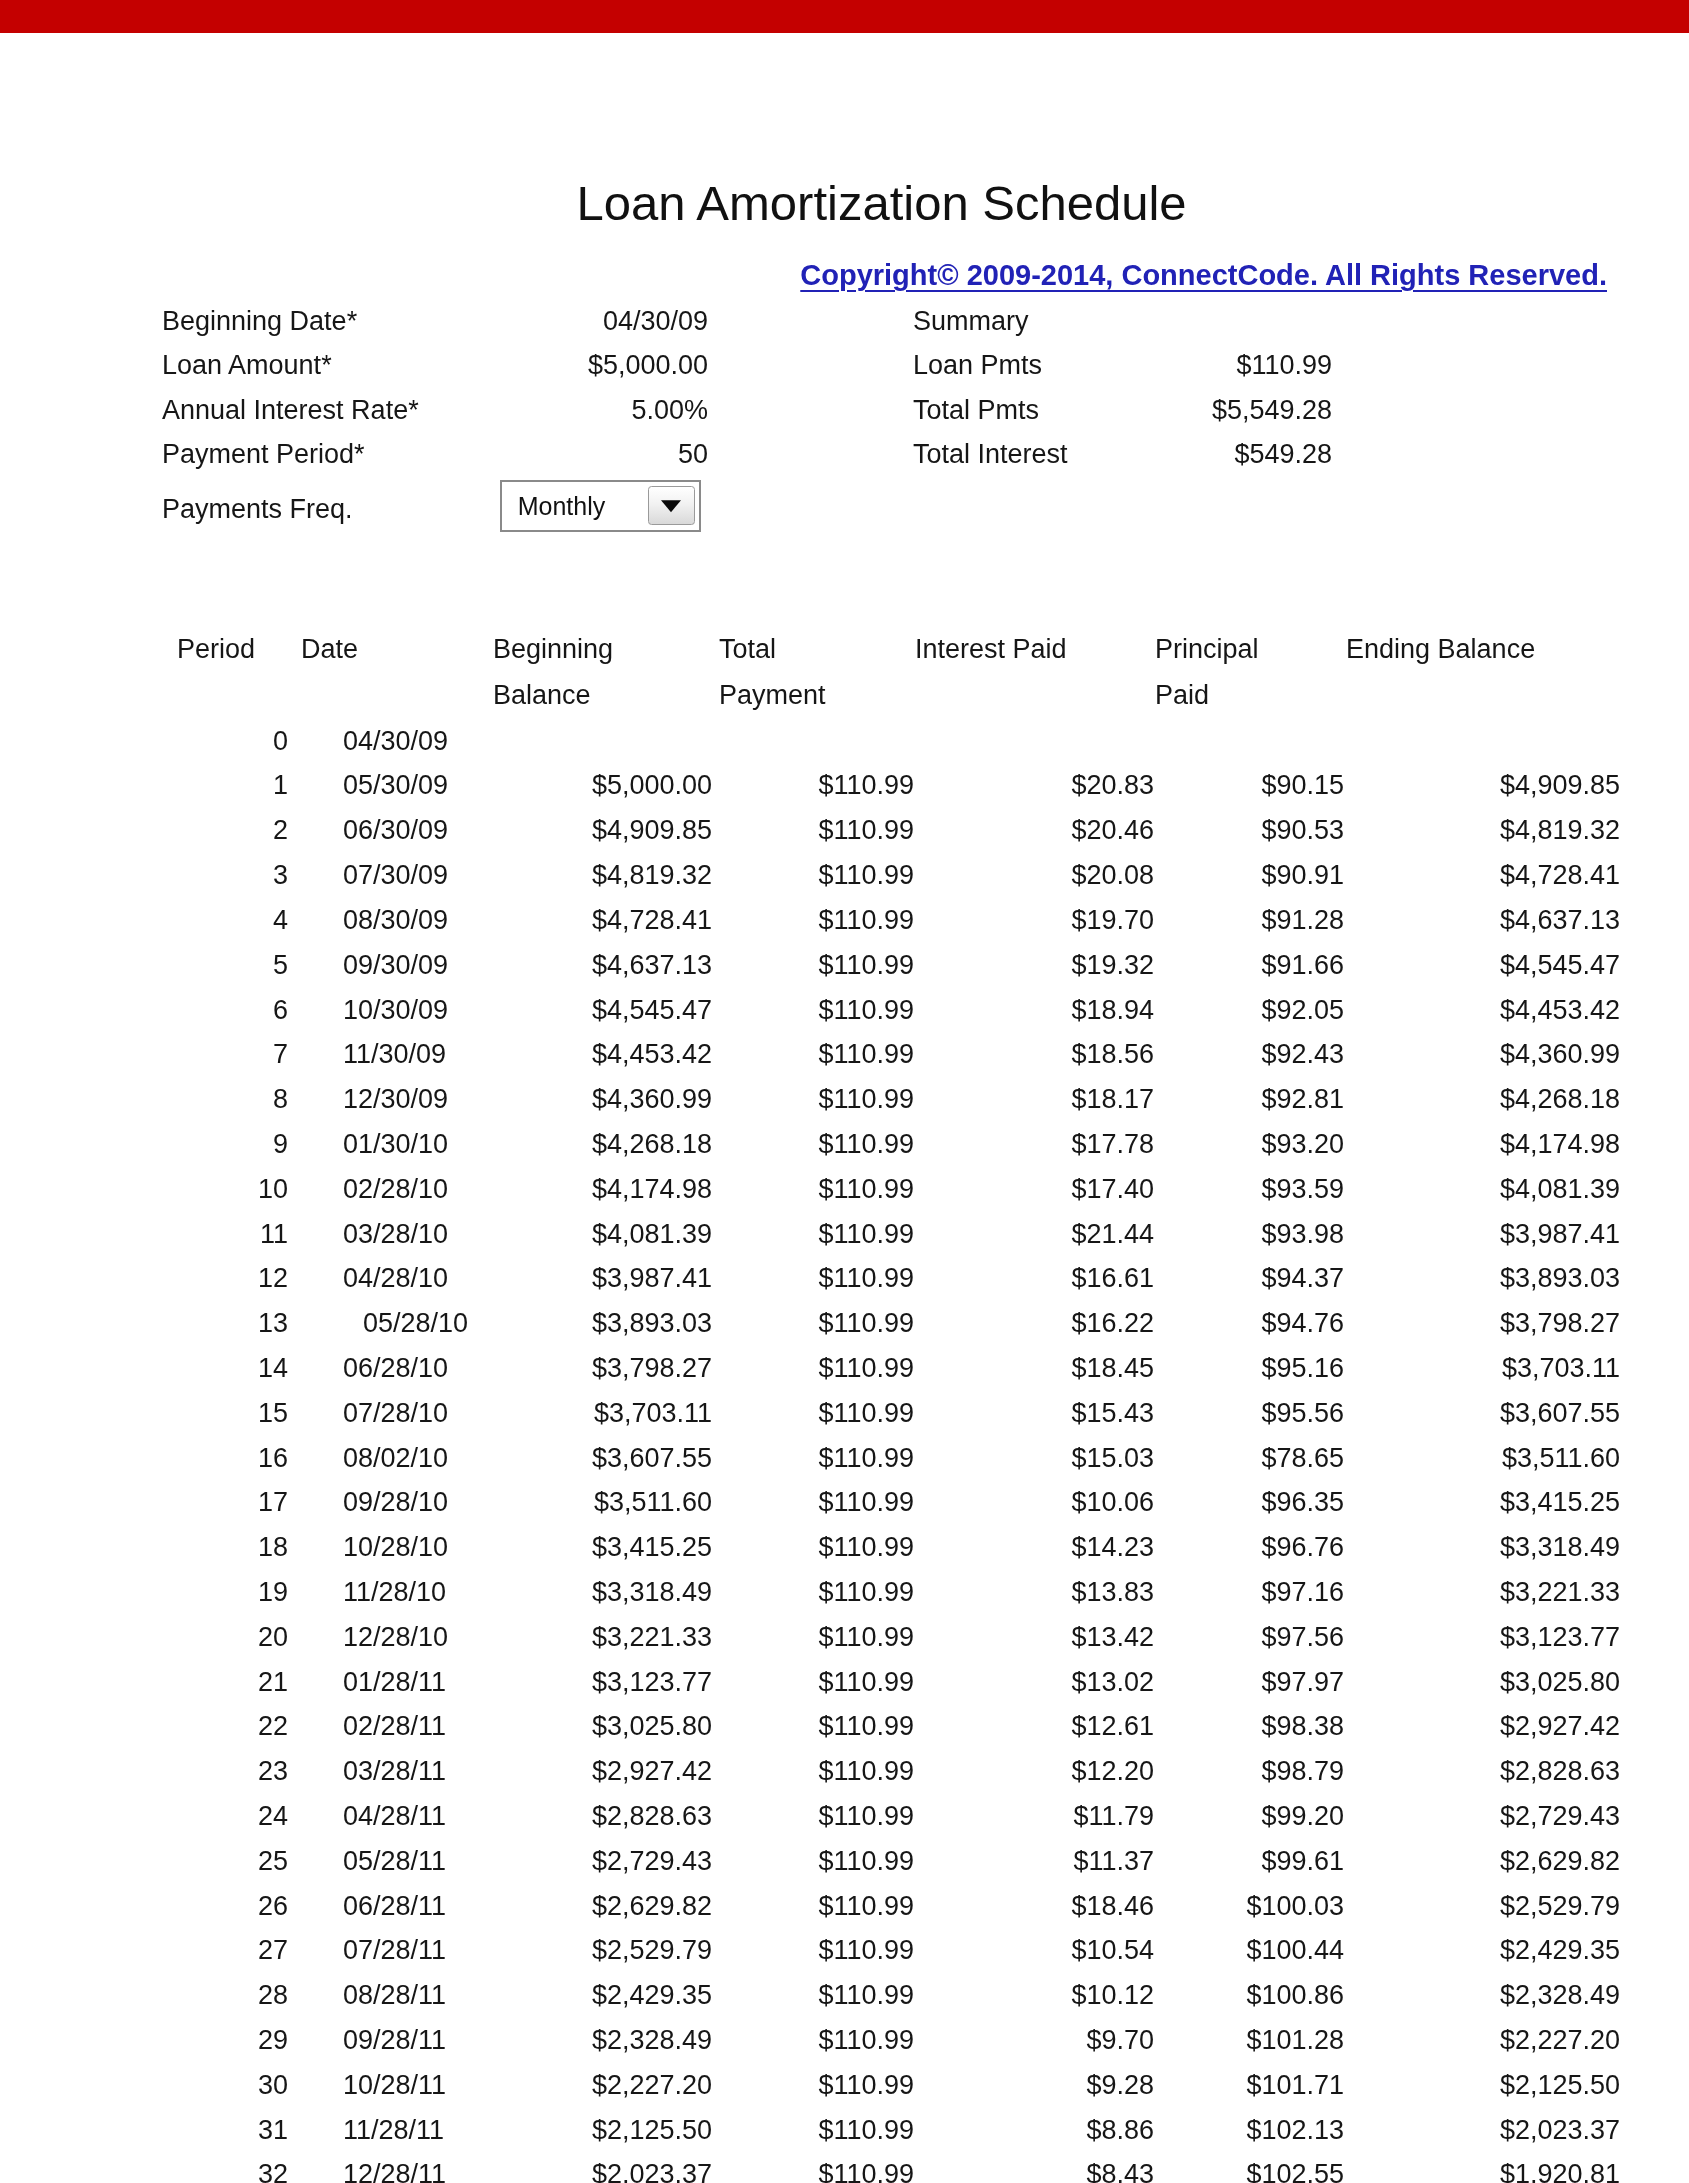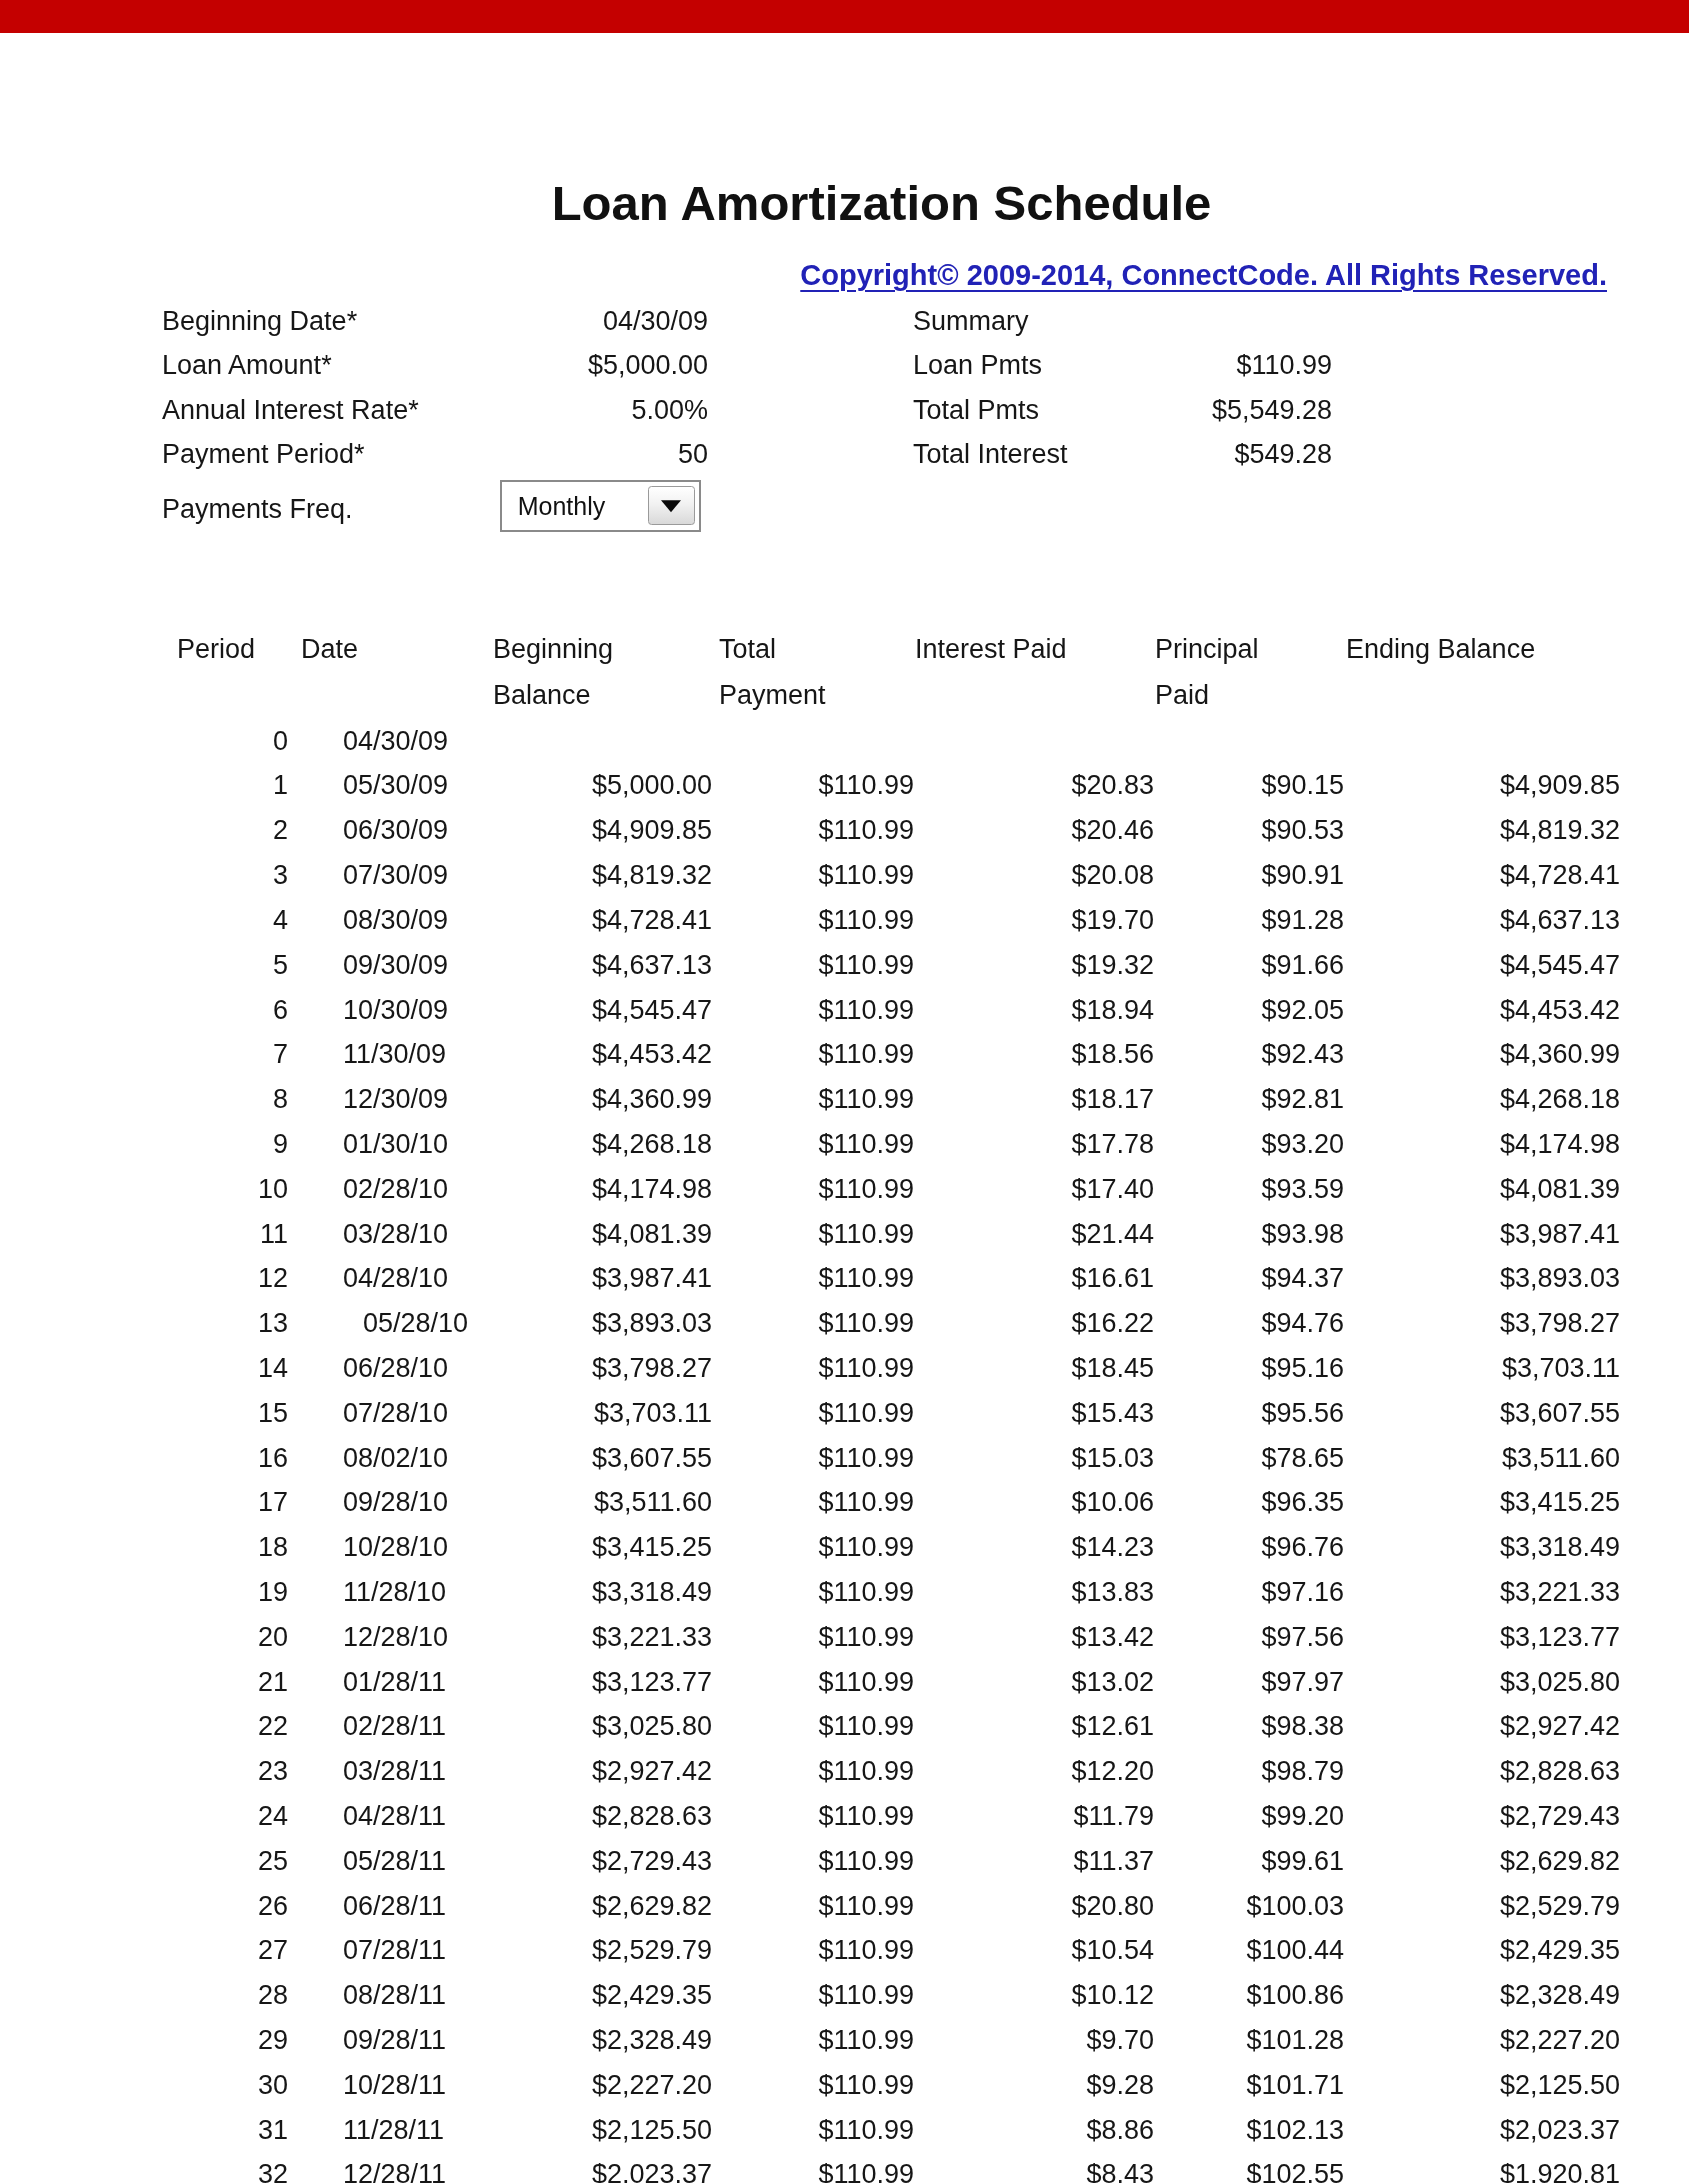--- a/index.html
+++ b/index.html
@@ -2,21 +2,21 @@
 <html style="font-size:14px"><head>
 <meta charset="utf-8">
 <title>Loan Amortization Schedule</title>
 <style>
   html,body{margin:0;padding:0;background:#ffffff;}
   body{width:1689px;height:2184px;position:relative;overflow:hidden;
        font-family:"Liberation Sans",sans-serif;color:#161616;}
   .abs{position:absolute;}
   #top-bar{left:0;top:0;width:1689px;height:33px;background:#c40000;}
   #page-title{left:445px;top:175px;width:873px;text-align:center;
-              font-size:49px;font-weight:700;letter-spacing:0px;color:#111;}
+              font-size:49px;font-weight:400;letter-spacing:0px;color:#111;}
   #copyright{left:734px;top:259px;width:873px;text-align:right;
              font-size:29px;font-weight:700;color:#2122b6;
              text-decoration:underline;text-decoration-thickness:1.7px;text-underline-offset:5.2px;
              cursor:pointer;}
   .lbl{font-size:27px;font-weight:500;white-space:nowrap;}
   .val{font-size:27px;font-weight:500;white-space:nowrap;text-align:right;width:262px;}
   .sum-val{font-size:27px;font-weight:500;white-space:nowrap;text-align:right;width:262px;}
   
   #freq-dd{left:500px;top:480px;width:201px;height:52px;background:#ffffff;
            border:2.6px solid #8a8a8a;box-shadow:inset 0 0 0 2.6px #ffffff;box-sizing:border-box;cursor:default;}
@@ -315,21 +315,21 @@
       <div class="abs cell r" style="left:626px;top:1845px">$110.99</div>
       <div class="abs cell r" style="left:866px;top:1845px">$11.37</div>
       <div class="abs cell r" style="left:1056px;top:1845px">$99.61</div>
       <div class="abs cell r" style="left:1332px;top:1845px">$2,629.82</div>
     </div>
     <div>
       <div class="abs cell period" style="left:131px;top:1890px">26</div>
       <div class="abs cell" style="left:343px;top:1890px">06/28/11</div>
       <div class="abs cell r" style="left:424px;top:1890px">$2,629.82</div>
       <div class="abs cell r" style="left:626px;top:1890px">$110.99</div>
-      <div class="abs cell r" style="left:866px;top:1890px">$20.80</div>
+      <div class="abs cell r" style="left:866px;top:1890px">$18.46</div>
       <div class="abs cell r" style="left:1056px;top:1890px">$100.03</div>
       <div class="abs cell r" style="left:1332px;top:1890px">$2,529.79</div>
     </div>
     <div>
       <div class="abs cell period" style="left:131px;top:1934px">27</div>
       <div class="abs cell" style="left:343px;top:1934px">07/28/11</div>
       <div class="abs cell r" style="left:424px;top:1934px">$2,529.79</div>
       <div class="abs cell r" style="left:626px;top:1934px">$110.99</div>
       <div class="abs cell r" style="left:866px;top:1934px">$10.54</div>
       <div class="abs cell r" style="left:1056px;top:1934px">$100.44</div>

